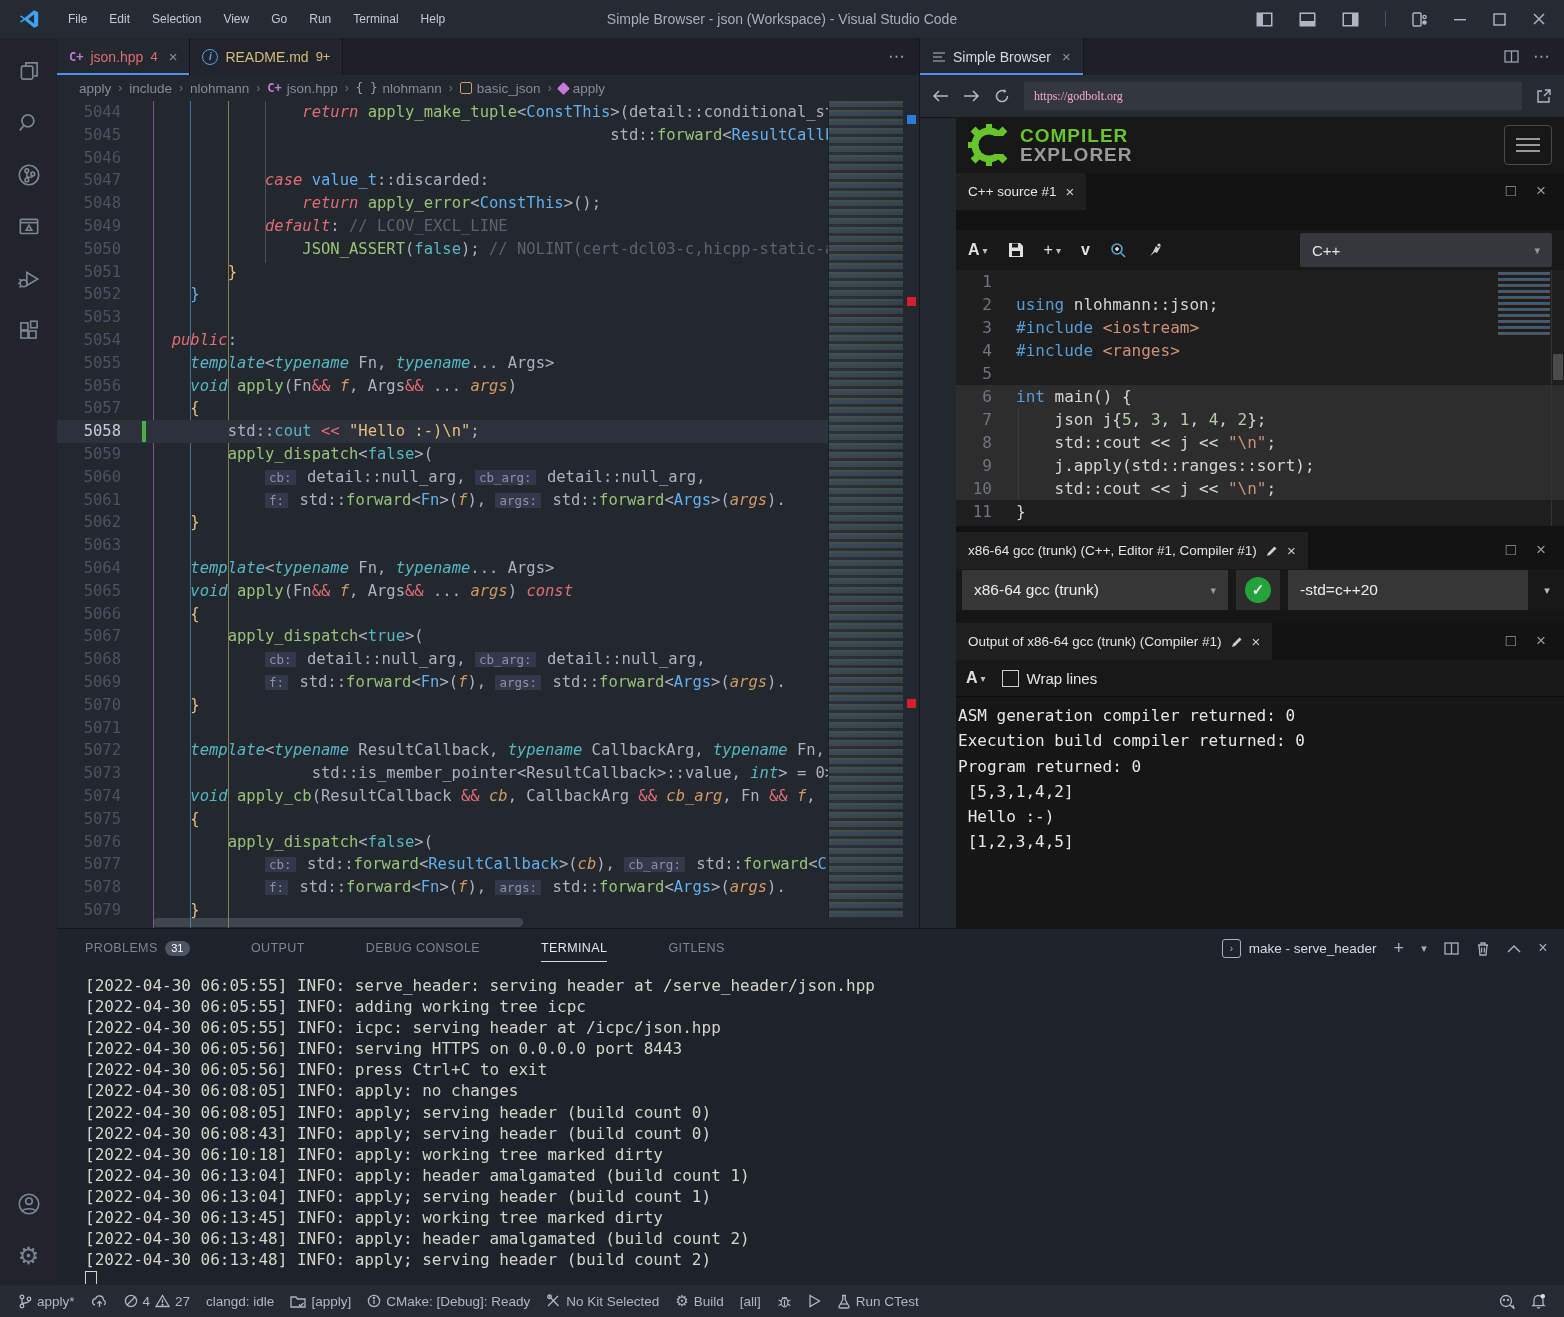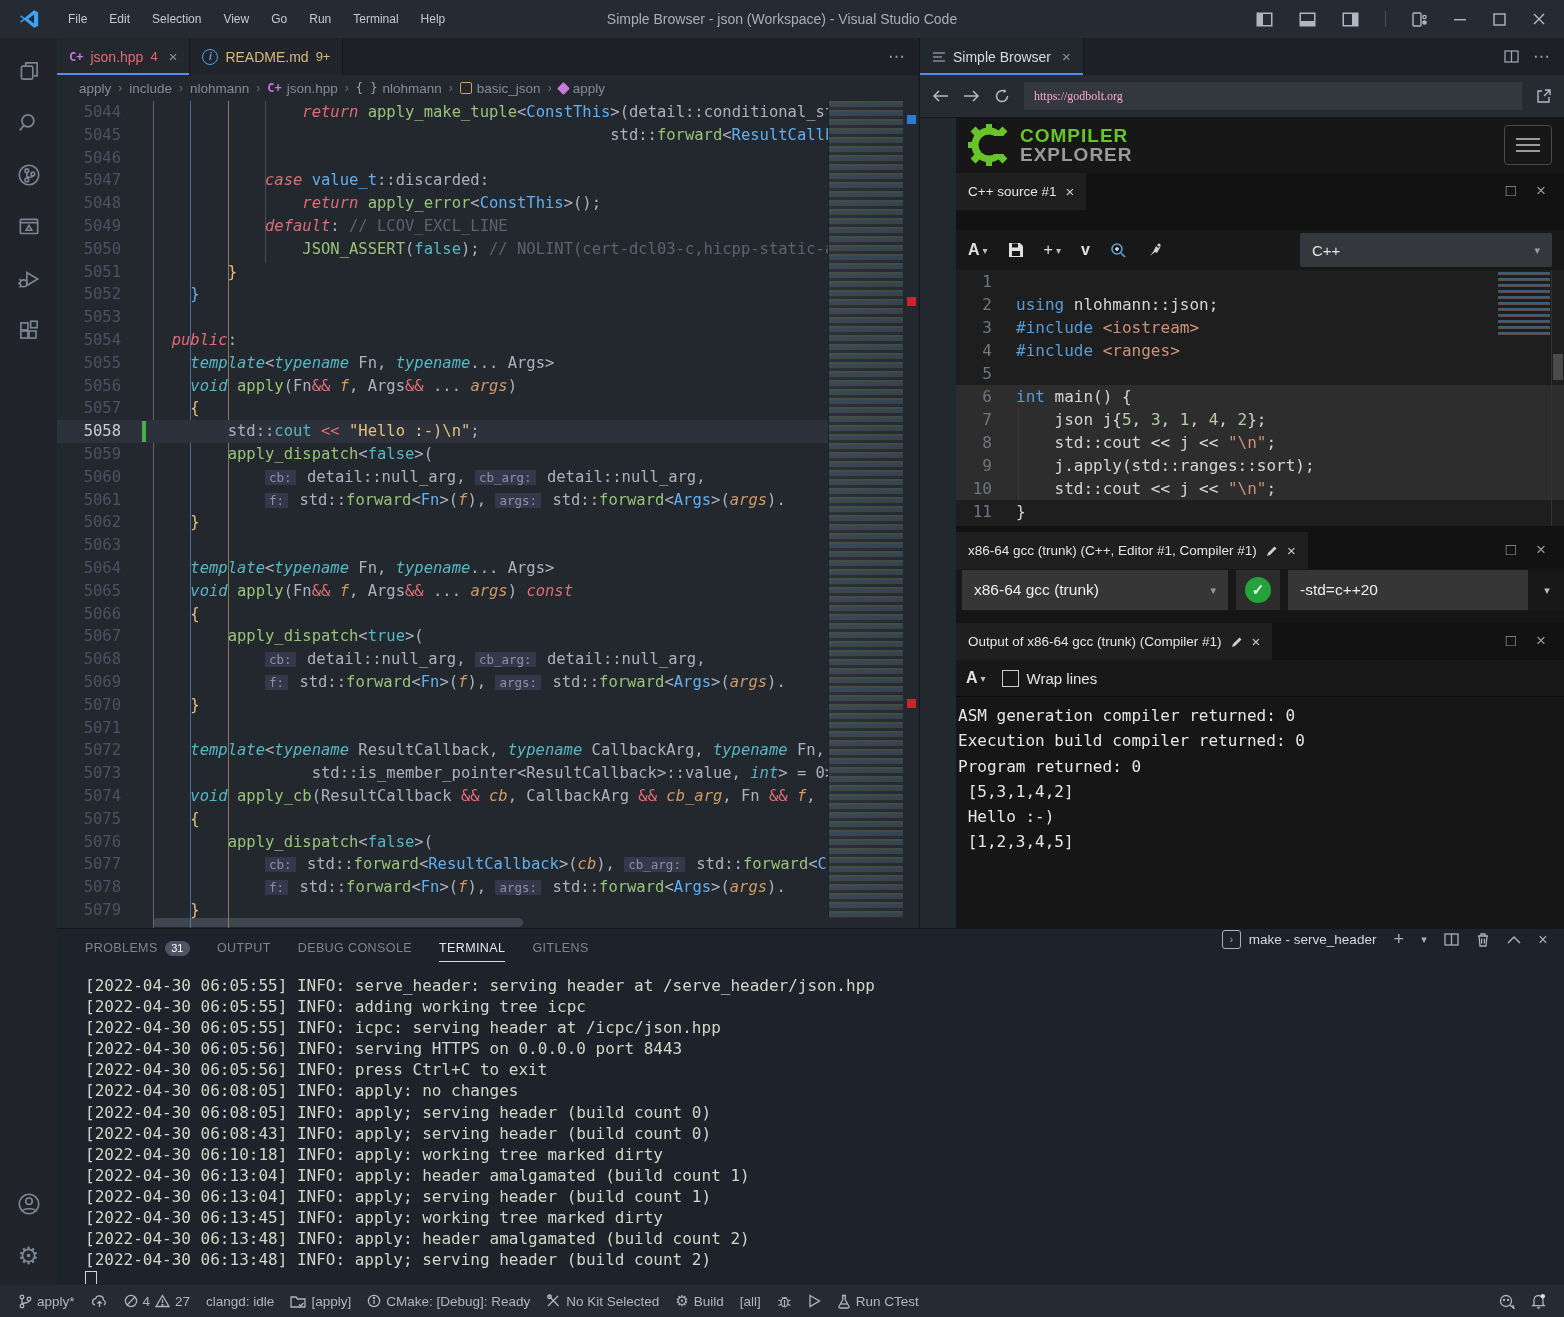--- a/index.html
+++ b/index.html
@@ -104,21 +104,21 @@
   .okcircle{width:26px;height:26px;border-radius:50%;background:#23a33a;color:#fff;display:flex;align-items:center;justify-content:center;font-size:15px;font-weight:bold;}
   .cc-opts{flex:1;height:40px;background:#363636;color:#ededed;font-size:15.5px;display:flex;align-items:center;padding:0 12px;}
   .cc-dd{width:22px;color:#bdbdbd;font-size:11px;display:flex;justify-content:center;}
   .stripfade{height:12px;background:#161616;flex:none;opacity:.9;}
   .out-toolbar{height:36px;display:flex;align-items:center;gap:16px;padding:0 10px;background:#181818;flex:none;border-bottom:1px solid #0c0c0c;}
   .chk{width:15px;height:15px;border:1.6px solid #cfcfcf;background:transparent;}
   .wraplbl{color:#e4e4e4;font-size:15px;margin-left:-8px;}
   .out-content{flex:1;background:#161616;font-family:"DejaVu Sans Mono",monospace;font-size:16px;line-height:25.3px;color:#e6e6e6;white-space:pre;padding:6px 0 0 2px;}
   
   .panel{position:absolute;left:57px;top:928px;right:0;height:357px;background:#1e222a;border-top:1px solid #14161a;z-index:10;}
-  .panel-tabs{height:38px;display:flex;align-items:flex-start;padding-left:28px;font-size:12.5px;letter-spacing:.4px;color:#7d8590;}
+  .panel-tabs{height:38px;display:flex;align-items:center;padding-left:28px;font-size:12.5px;letter-spacing:.4px;color:#7d8590;gap:34px;}
   .ptab{margin-right:27px;position:relative;display:flex;align-items:center;gap:7px;height:100%;}
   .ptab.active{color:#e4e8f0;}
   .ptab.active::after{content:"";position:absolute;left:0;right:0;bottom:5px;height:1.5px;background:#d5dae4;}
   .pbadge{background:#4d5565;color:#fff;font-size:11px;border-radius:9px;padding:1.5px 6.5px;letter-spacing:0;}
   .panel-right{margin-left:auto;display:flex;align-items:center;gap:17px;padding-right:16px;color:#a8b0bc;}
   .termsel{display:flex;align-items:center;gap:8px;color:#d5dae4;font-size:13.5px;letter-spacing:0;}
   .termico{width:17px;height:17px;border:1.3px solid #a8b0bc;border-radius:3px;font-size:10px;display:flex;align-items:center;justify-content:center;color:#a8b0bc;}
   .terminal{position:absolute;left:28px;top:46px;right:8px;bottom:2px;font-family:"DejaVu Sans Mono",monospace;font-size:16px;line-height:21.1px;color:#d2d6c8;white-space:pre;overflow:hidden;}
   .curblock{display:inline-block;width:10px;height:17px;border:1.4px solid #d2d6c8;vertical-align:text-bottom;}
   

